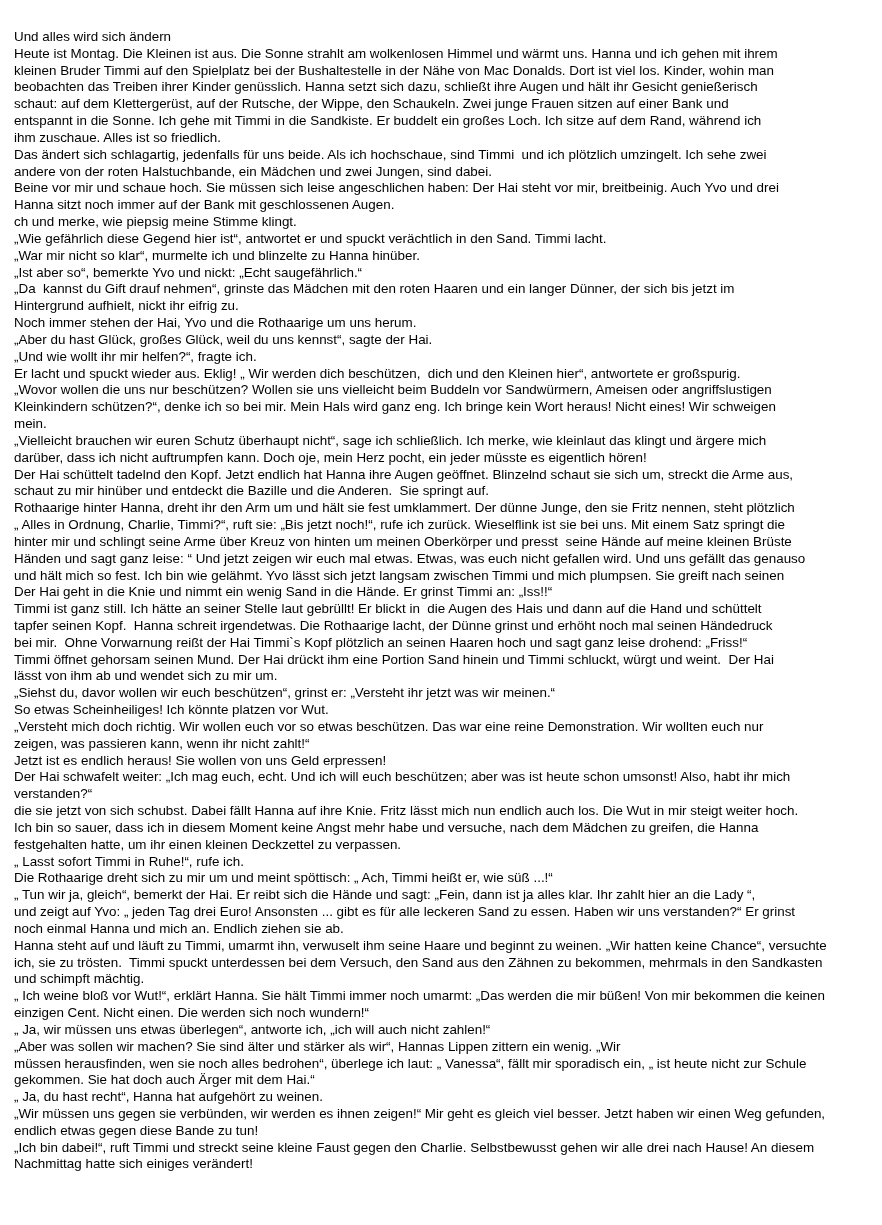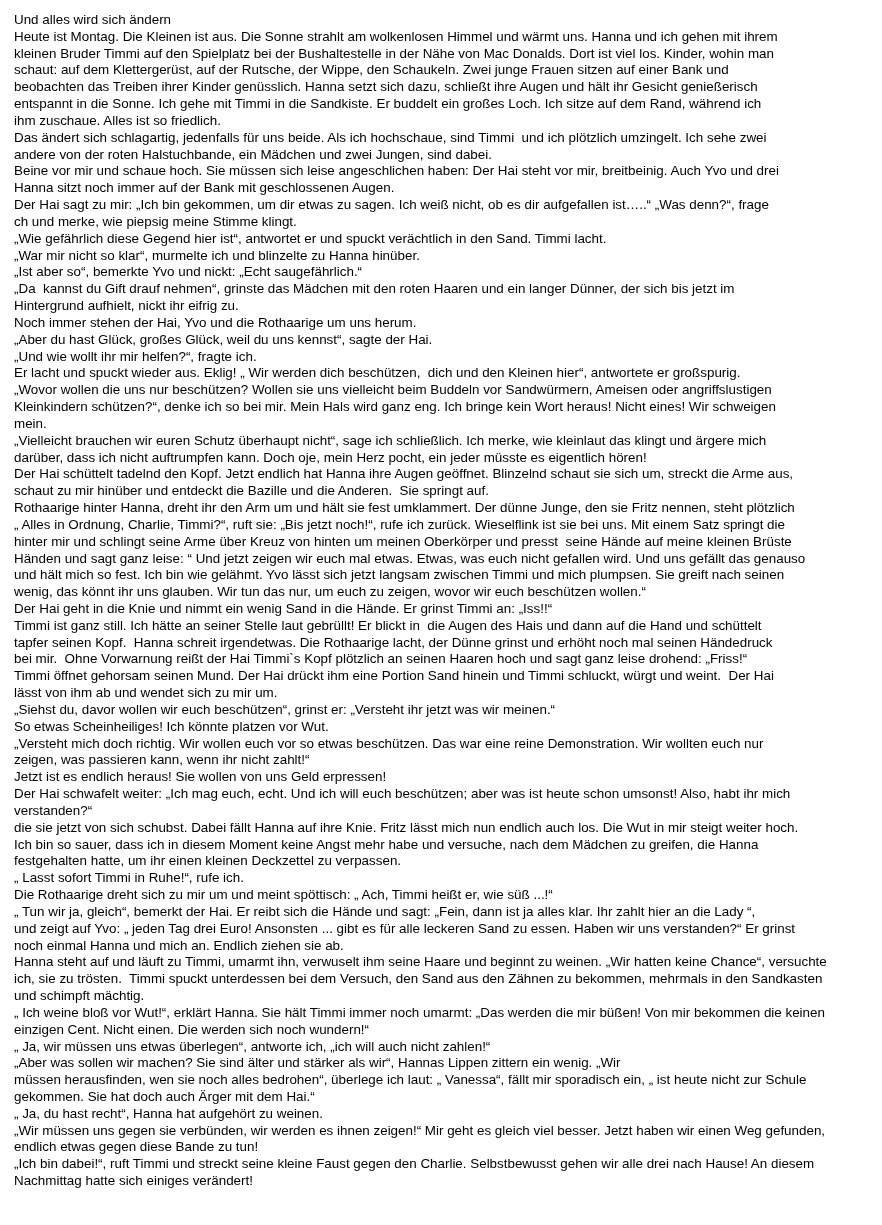--- a/index.html
+++ b/index.html
@@ -8,49 +8,48 @@
     background: #ffffff;
     width: 882px;
     height: 1225px;
     overflow: hidden;
   }
   .page {
     box-sizing: border-box;
     width: 733px;
     height: 1225px;
     background: #ffffff;
-    padding: 12px 6px 0 14px;
+    padding: 29px 6px 0 14px;
     font-family: "Liberation Sans", "DejaVu Sans", sans-serif;
     font-size: 13.4px;
     line-height: 16.84px;
     color: #000000;
   }
   .line {
     white-space: pre;
     height: 16.84px;
     overflow: visible;
   }
 </style>
 </head>
 <body>
 
 <div class="page">
   <div>
       <div class="line">Und alles wird sich ändern</div>
       <div class="line">Heute ist Montag. Die Kleinen ist aus. Die Sonne strahlt am wolkenlosen Himmel und wärmt uns. Hanna und ich gehen mit ihrem</div>
       <div class="line">kleinen Bruder Timmi auf den Spielplatz bei der Bushaltestelle in der Nähe von Mac Donalds. Dort ist viel los. Kinder, wohin man</div>
+      <div class="line">beobachten das Treiben ihrer Kinder genüsslich. Hanna setzt sich dazu, schließt ihre Augen und hält ihr Gesicht genießerisch</div>
       <div class="line">schaut: auf dem Klettergerüst, auf der Rutsche, der Wippe, den Schaukeln. Zwei junge Frauen sitzen auf einer Bank und</div>
-      <div class="line">beobachten das Treiben ihrer Kinder genüsslich. Hanna setzt sich dazu, schließt ihre Augen und hält ihr Gesicht genießerisch</div>
       <div class="line">entspannt in die Sonne. Ich gehe mit Timmi in die Sandkiste. Er buddelt ein großes Loch. Ich sitze auf dem Rand, während ich</div>
       <div class="line">ihm zuschaue. Alles ist so friedlich.</div>
       <div class="line">Das ändert sich schlagartig, jedenfalls für uns beide. Als ich hochschaue, sind Timmi  und ich plötzlich umzingelt. Ich sehe zwei</div>
       <div class="line">andere von der roten Halstuchbande, ein Mädchen und zwei Jungen, sind dabei.</div>
       <div class="line">Beine vor mir und schaue hoch. Sie müssen sich leise angeschlichen haben: Der Hai steht vor mir, breitbeinig. Auch Yvo und drei</div>
       <div class="line">Hanna sitzt noch immer auf der Bank mit geschlossenen Augen.</div>
-      <div class="line">Der Hai sagt zu mir: „Ich bin gekommen, um dir etwas zu sagen. Ich weiß nicht, ob es dir aufgefallen ist…..“ „Was denn?“, frage</div>
       <div class="line">ch und merke, wie piepsig meine Stimme klingt.</div>
       <div class="line">„Wie gefährlich diese Gegend hier ist“, antwortet er und spuckt verächtlich in den Sand. Timmi lacht.</div>
       <div class="line">„War mir nicht so klar“, murmelte ich und blinzelte zu Hanna hinüber.</div>
       <div class="line">„Ist aber so“, bemerkte Yvo und nickt: „Echt saugefährlich.“</div>
       <div class="line">„Da  kannst du Gift drauf nehmen“, grinste das Mädchen mit den roten Haaren und ein langer Dünner, der sich bis jetzt im</div>
       <div class="line">Hintergrund aufhielt, nickt ihr eifrig zu.</div>
       <div class="line">Noch immer stehen der Hai, Yvo und die Rothaarige um uns herum.</div>
       <div class="line">„Aber du hast Glück, großes Glück, weil du uns kennst“, sagte der Hai.</div>
       <div class="line">„Und wie wollt ihr mir helfen?“, fragte ich.</div>
       <div class="line">Er lacht und spuckt wieder aus. Eklig! „ Wir werden dich beschützen,  dich und den Kleinen hier“, antwortete er großspurig.</div>
@@ -59,21 +58,20 @@
       <div class="line">mein.</div>
       <div class="line">„Vielleicht brauchen wir euren Schutz überhaupt nicht“, sage ich schließlich. Ich merke, wie kleinlaut das klingt und ärgere mich</div>
       <div class="line">darüber, dass ich nicht auftrumpfen kann. Doch oje, mein Herz pocht, ein jeder müsste es eigentlich hören!</div>
       <div class="line">Der Hai schüttelt tadelnd den Kopf. Jetzt endlich hat Hanna ihre Augen geöffnet. Blinzelnd schaut sie sich um, streckt die Arme aus,</div>
       <div class="line">schaut zu mir hinüber und entdeckt die Bazille und die Anderen.  Sie springt auf.</div>
       <div class="line">Rothaarige hinter Hanna, dreht ihr den Arm um und hält sie fest umklammert. Der dünne Junge, den sie Fritz nennen, steht plötzlich</div>
       <div class="line">„ Alles in Ordnung, Charlie, Timmi?“, ruft sie: „Bis jetzt noch!“, rufe ich zurück. Wieselflink ist sie bei uns. Mit einem Satz springt die</div>
       <div class="line">hinter mir und schlingt seine Arme über Kreuz von hinten um meinen Oberkörper und presst  seine Hände auf meine kleinen Brüste</div>
       <div class="line">Händen und sagt ganz leise: “ Und jetzt zeigen wir euch mal etwas. Etwas, was euch nicht gefallen wird. Und uns gefällt das genauso</div>
       <div class="line">und hält mich so fest. Ich bin wie gelähmt. Yvo lässt sich jetzt langsam zwischen Timmi und mich plumpsen. Sie greift nach seinen</div>
-      <div class="line">wenig, das könnt ihr uns glauben. Wir tun das nur, um euch zu zeigen, wovor wir euch beschützen wollen.“</div>
       <div class="line">Der Hai geht in die Knie und nimmt ein wenig Sand in die Hände. Er grinst Timmi an: „Iss!!“</div>
       <div class="line">Timmi ist ganz still. Ich hätte an seiner Stelle laut gebrüllt! Er blickt in  die Augen des Hais und dann auf die Hand und schüttelt</div>
       <div class="line">tapfer seinen Kopf.  Hanna schreit irgendetwas. Die Rothaarige lacht, der Dünne grinst und erhöht noch mal seinen Händedruck</div>
       <div class="line">bei mir.  Ohne Vorwarnung reißt der Hai Timmi`s Kopf plötzlich an seinen Haaren hoch und sagt ganz leise drohend: „Friss!“</div>
       <div class="line">Timmi öffnet gehorsam seinen Mund. Der Hai drückt ihm eine Portion Sand hinein und Timmi schluckt, würgt und weint.  Der Hai</div>
       <div class="line">lässt von ihm ab und wendet sich zu mir um.</div>
       <div class="line">„Siehst du, davor wollen wir euch beschützen“, grinst er: „Versteht ihr jetzt was wir meinen.“</div>
       <div class="line">So etwas Scheinheiliges! Ich könnte platzen vor Wut.</div>
       <div class="line">„Versteht mich doch richtig. Wir wollen euch vor so etwas beschützen. Das war eine reine Demonstration. Wir wollten euch nur</div>
       <div class="line">zeigen, was passieren kann, wenn ihr nicht zahlt!“</div>

